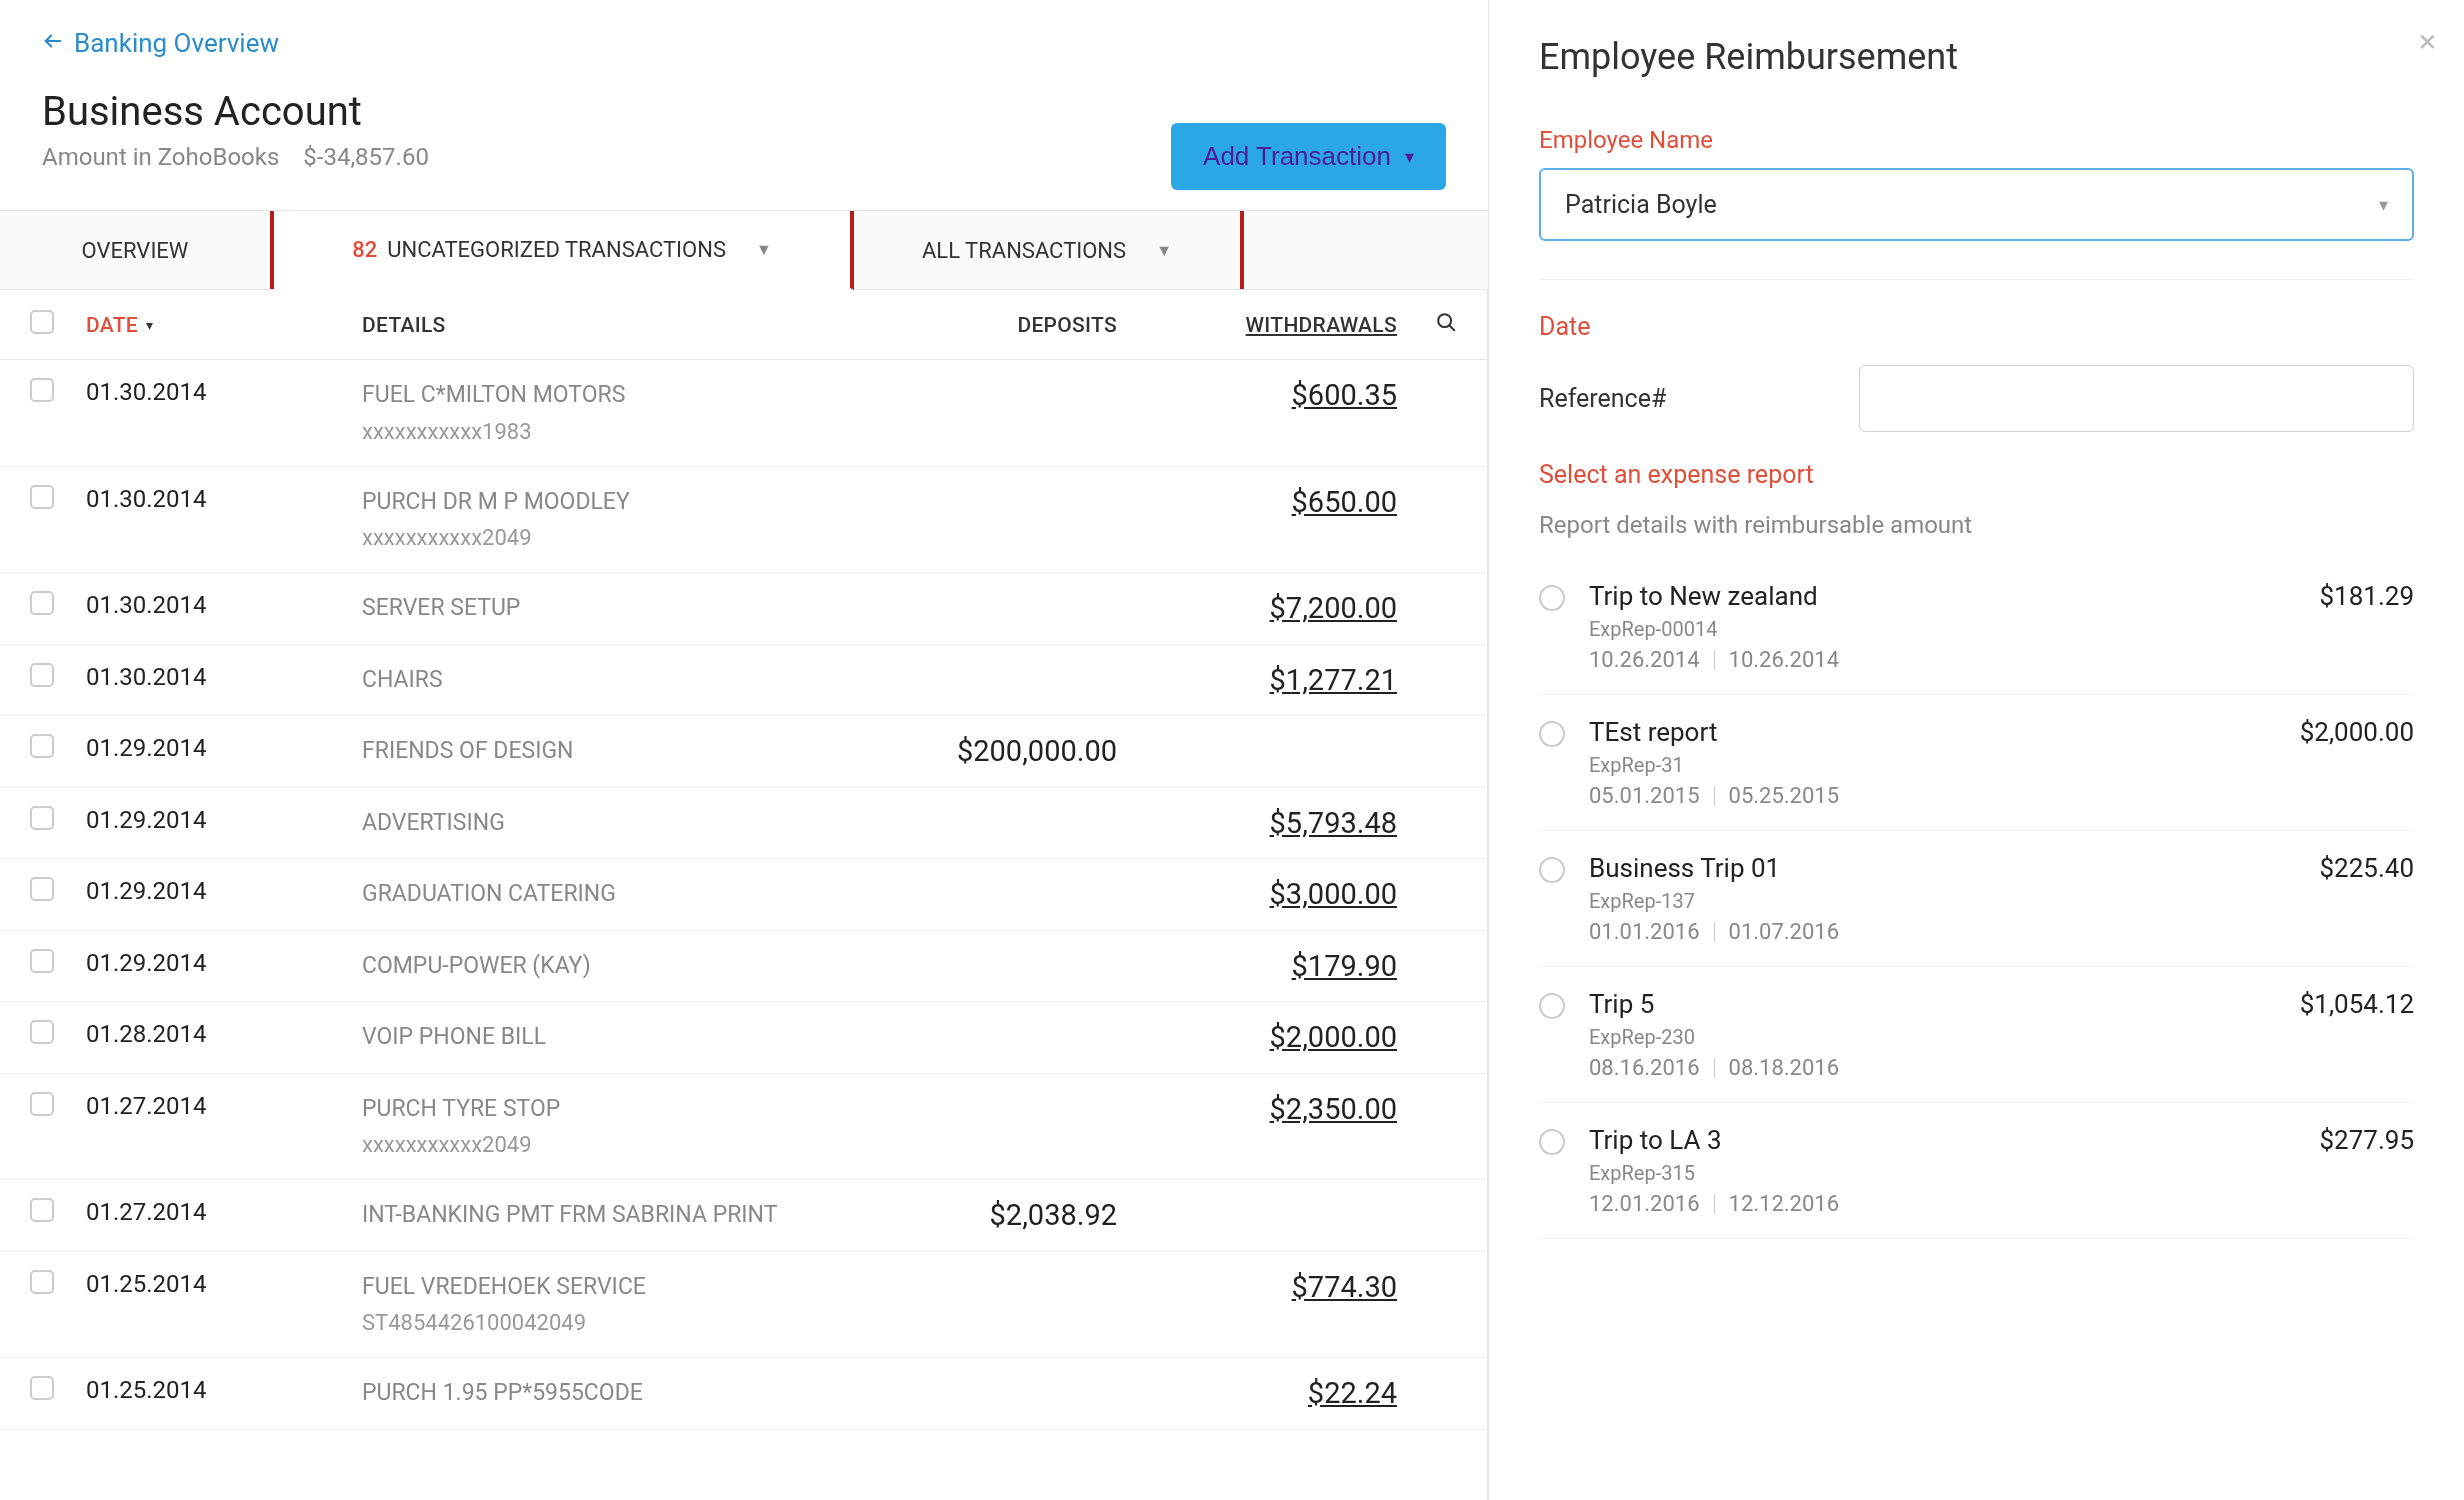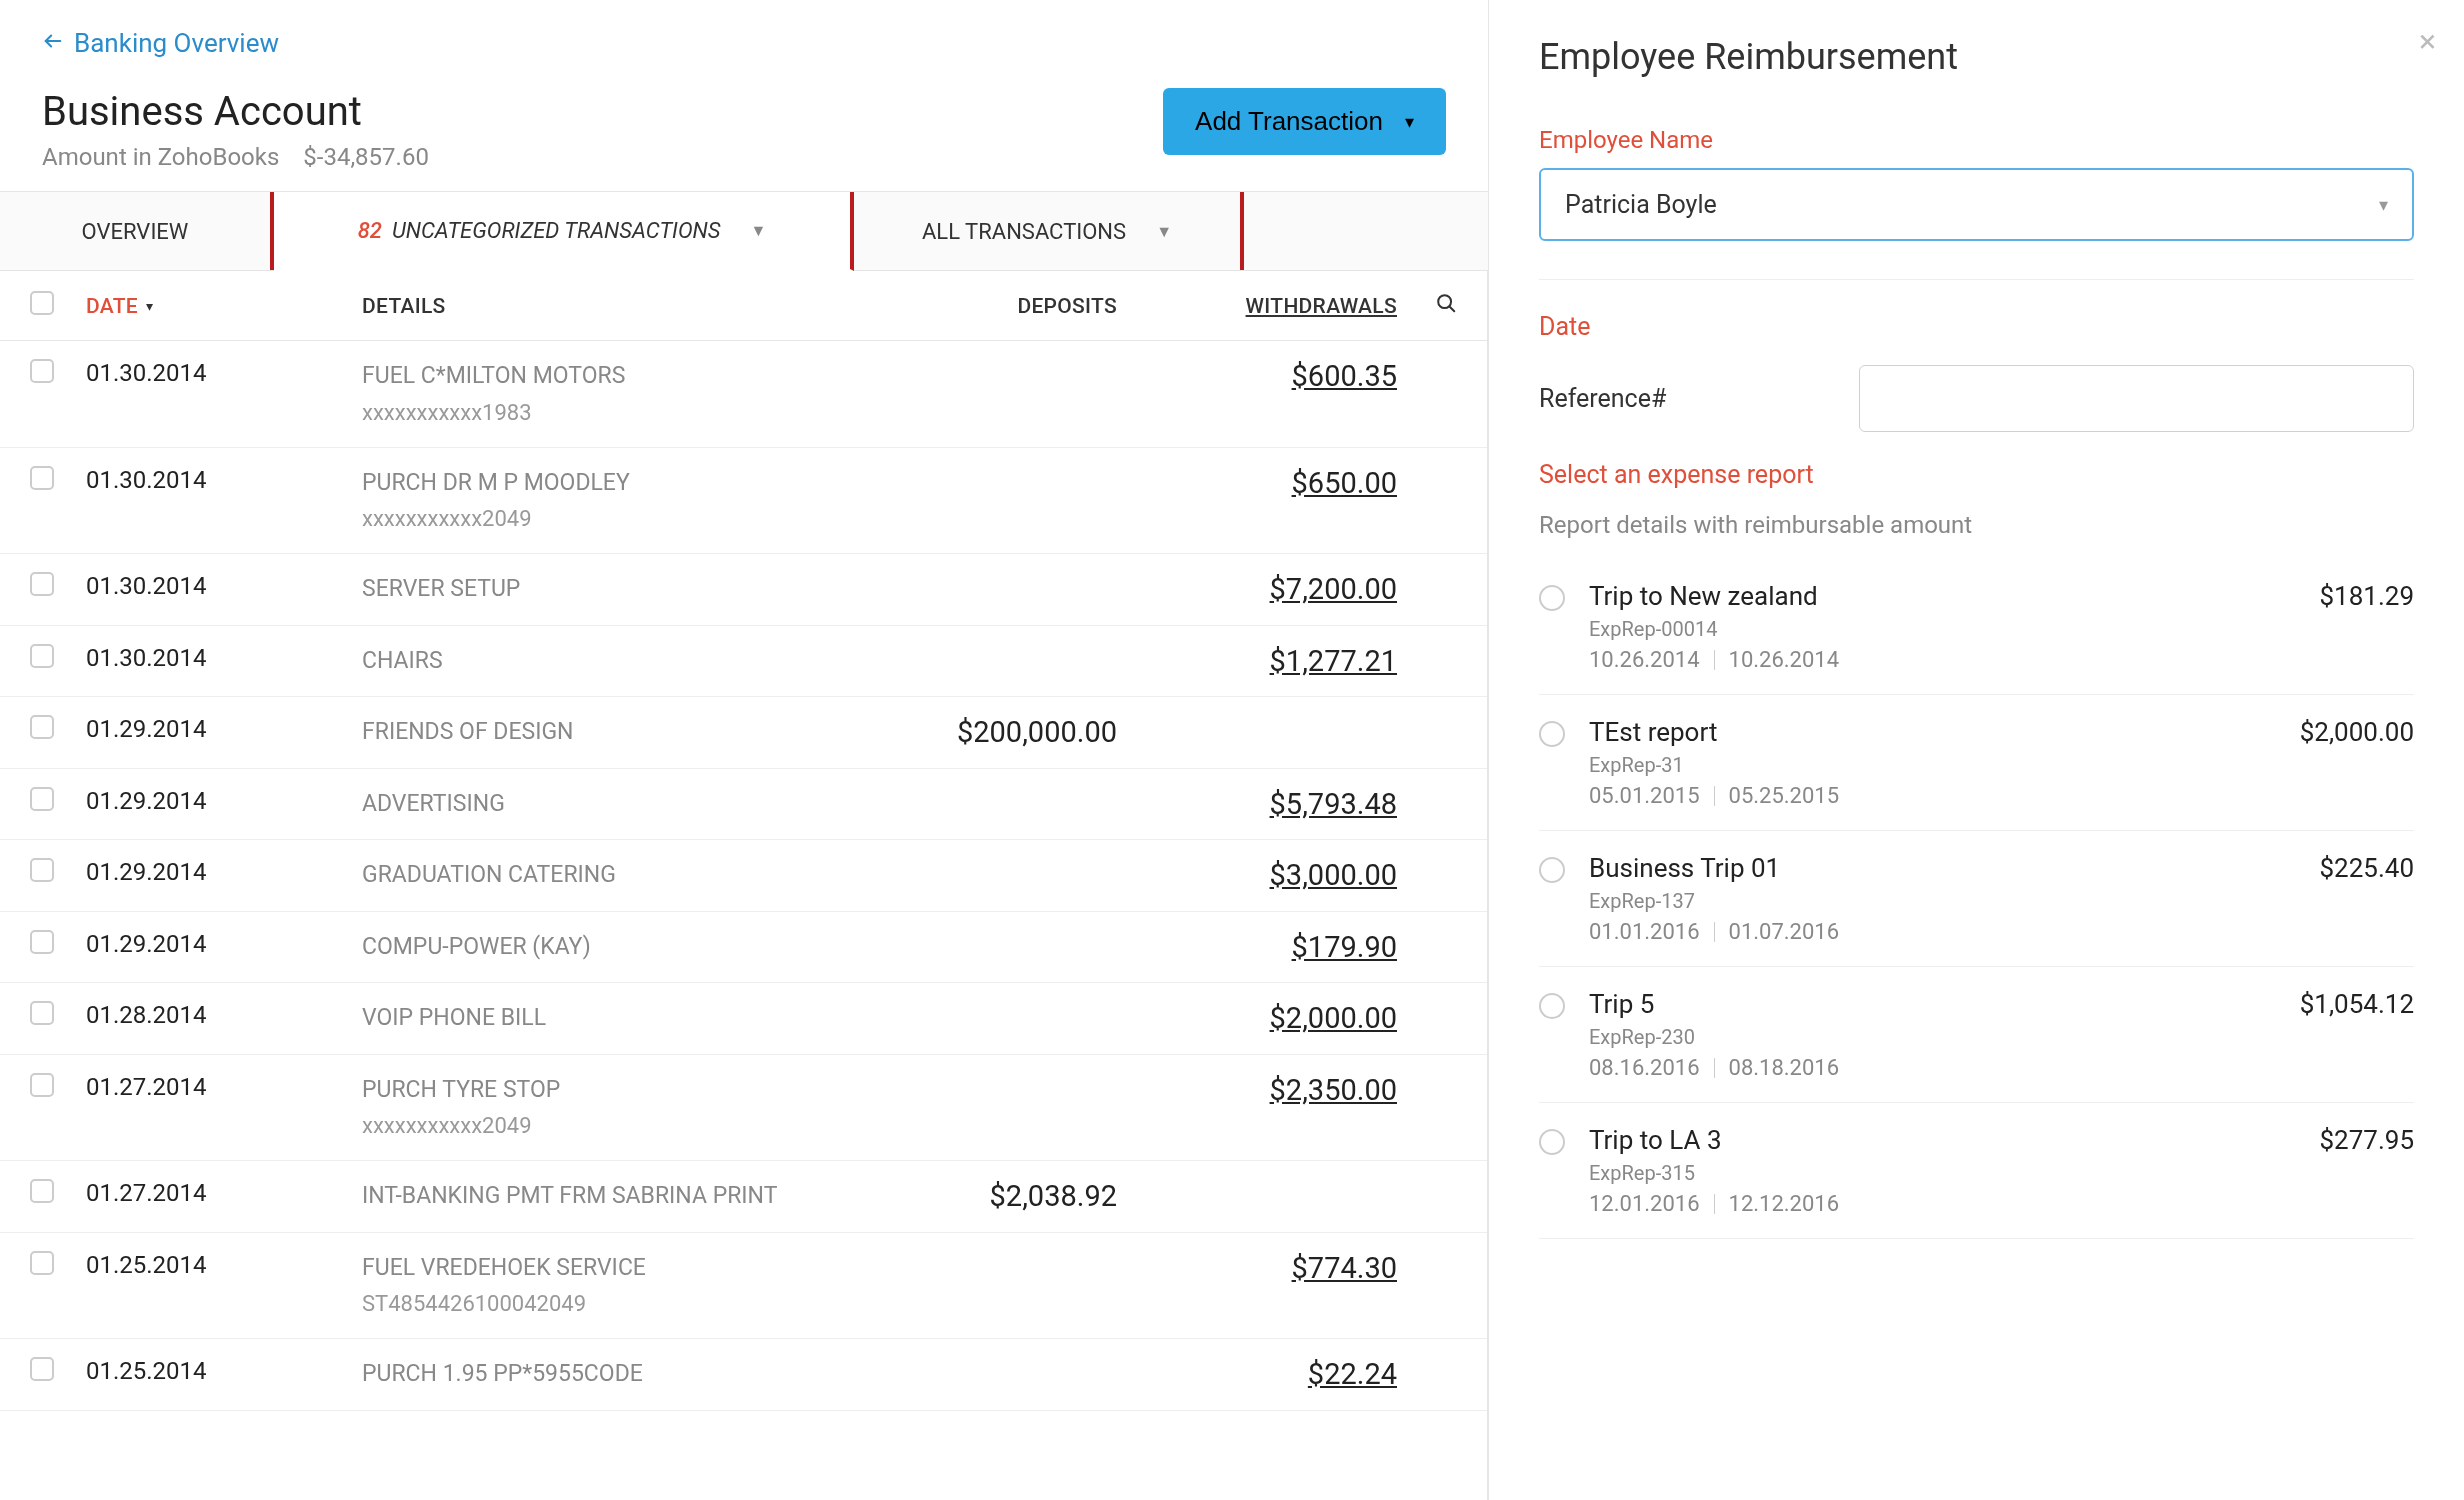--- a/index.html
+++ b/index.html
@@ -8,31 +8,31 @@
 .main { flex: 1; display: flex; flex-direction: column; min-width: 0; }
 .side { width: 976px; border-left: 1px solid #e5e5e5; padding: 36px 50px 0 50px; position: relative; }
 
 
 .back-link { display: flex; align-items: center; gap: 10px; color: #2b8ccc; font-size: 26px; padding: 28px 42px 20px; }
 .back-link svg { stroke: #2b8ccc; }
 .account-header { display: flex; align-items: flex-start; justify-content: space-between; padding: 10px 42px 20px; }
 .account-title { font-size: 40px; font-weight: 400; color: #222; }
 .account-sub { font-size: 24px; color: #888; margin-top: 8px; }
 .account-sub .amt { margin-left: 18px; }
-.add-btn { background: #2ba7e6; color: #000000; font-size: 26px; padding: 18px 32px; border-radius: 6px; border: none; cursor: pointer; display: flex; align-items: center; gap: 22px; }
+.add-btn { background: #2ba7e6; color: #4c1d95; font-size: 26px; padding: 18px 32px; border-radius: 6px; border: none; cursor: pointer; display: flex; align-items: center; gap: 14px; margin-top: 35px; }
 .add-btn .caret { font-size: 18px; }
 
 
 .tabs { display: flex; border-top: 1px solid #e5e5e5; border-bottom: 1px solid #e5e5e5; background: #fafafa; }
 .tab { padding: 26px 40px; font-size: 22px; color: #333; text-align: center; border-right: 4px solid #b91c1c; position: relative; display: flex; align-items: center; justify-content: center; gap: 10px; }
 .tab.active { background: #fff; border-bottom: 2px solid #fff; margin-bottom: -1px; }
 .tab .count { color: #e04f3a; font-weight: 500; }
 .tab .chev { color: #888; font-size: 16px; margin-left: 20px; }
 .tab-overview { width: 274px; }
-.tab-uncat { width: 580px; font-style: italic; }
+.tab-uncat { width: 580px; }
 .tab-all { width: 390px; }
 
 
 .table-wrap { flex: 1; overflow: hidden; border-right: 1px solid #e5e5e5; }
 .thead { display: flex; align-items: center; padding: 20px 30px 20px 30px; border-bottom: 1px solid #e5e5e5; font-size: 21px; font-weight: 500; color: #333; letter-spacing: 0.3px; }
 .thead .col-date { color: #e04f3a; display:flex; align-items:center; gap:8px; }
 .col-chk { width: 56px; }
 .col-date { width: 276px; }
 .col-details { flex: 1; }
 .col-dep { width: 280px; text-align: right; }

